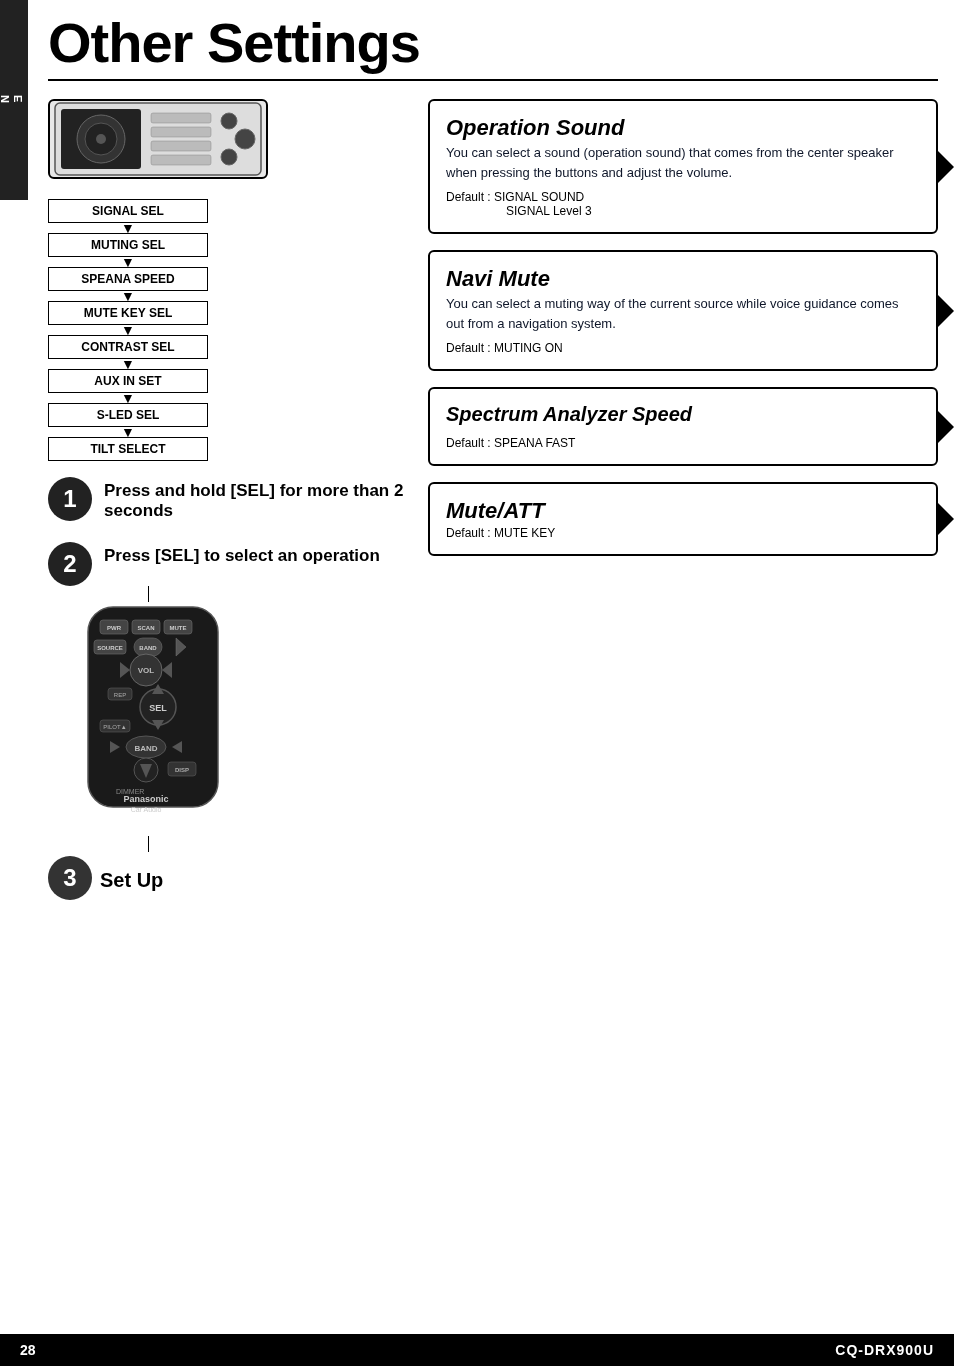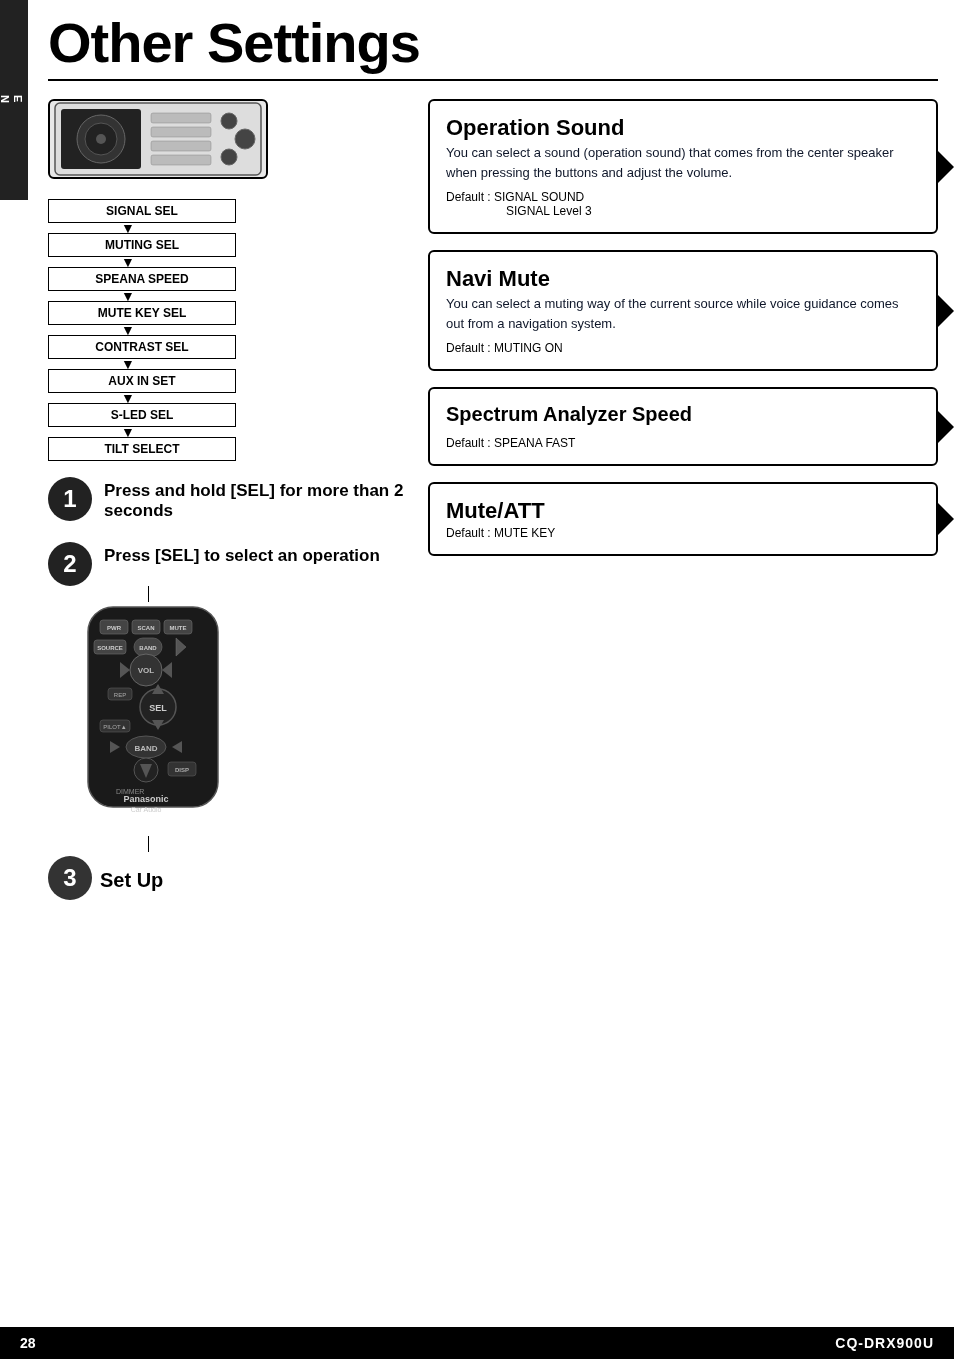--- a/index.html
+++ b/index.html
@@ -97,21 +97,21 @@
     }
 
     .menu-item {
       border: 1.5px solid #000;
       padding: 4px 10px;
       font-size: 12px;
       font-weight: bold;
       text-align: center;
       background: #fff;
       position: relative;
-      width: 188px;
+      width: 160px;
     }
 
     .menu-arrow {
       font-size: 14px;
       text-align: center;
       width: 160px;
       line-height: 10px;
     }
 
     .step-row {
@@ -183,20 +183,21 @@
       border-top: 18px solid transparent;
       border-bottom: 18px solid transparent;
       border-left: 18px solid #000;
     }
 
     .card-title {
       font-size: 22px;
       font-weight: 900;
       color: #000;
       margin-bottom: 2px;
+      font-style: italic;
     }
 
     .card-subtitle {
       font-size: 12px;
       color: #000;
       margin-bottom: 8px;
     }
 
     .card-body {
       font-size: 13px;
@@ -210,21 +211,21 @@
       color: #000;
     }
 
     .card-default .indent {
       margin-left: 60px;
     }
 
     
     .bottom-bar {
       position: absolute;
-      bottom: 12px;
+      bottom: 5px;
       left: 0;
       right: 0;
       background: #000;
       color: #fff;
       display: flex;
       align-items: center;
       justify-content: space-between;
       padding: 8px 20px;
     }
 

